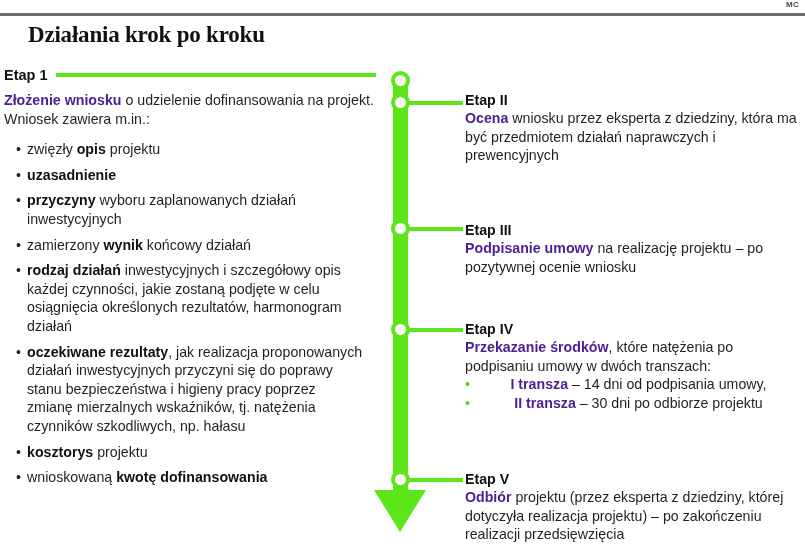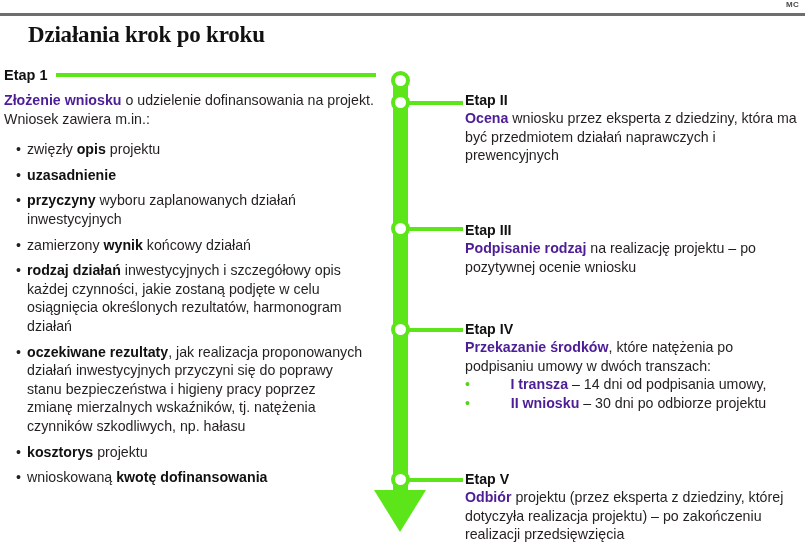--- a/index.html
+++ b/index.html
@@ -158,28 +158,28 @@
       </ul>
   </div>
 
   <div class="col-right" id="stages-host">
       <div class="stage" style="top: 4px;">
         <h3>Etap II</h3>
         <p><span class="g">Ocena</span><span> wniosku przez eksperta z dziedziny, która ma być przedmiotem działań naprawczych i prewencyjnych</span></p>
       </div>
       <div class="stage" style="top: 134px;">
         <h3>Etap III</h3>
-        <p><span class="g">Podpisanie rodzaj</span><span> na realizację projektu – po pozytywnej ocenie wniosku</span></p>
+        <p><span class="g">Podpisanie umowy</span><span> na realizację projektu – po pozytywnej ocenie wniosku</span></p>
       </div>
       <div class="stage" style="top: 233px;">
         <h3>Etap IV</h3>
         <p><span class="g">Przekazanie środków</span><span>, które natężenia po podpisaniu umowy w dwóch transzach:</span></p>
         <ul class="sub">
           <li><span class="g">I transza</span><span> – 14 dni od podpisania umowy,</span></li>
-          <li><span class="g">II wniosku</span><span> – 30 dni po odbiorze projektu</span></li>
+          <li><span class="g">II transza</span><span> – 30 dni po odbiorze projektu</span></li>
         </ul>
       </div>
       <div class="stage" style="top: 383px;">
         <h3>Etap V</h3>
         <p><span class="g">Odbiór</span><span> projektu (przez eksperta z dziedziny, której dotyczyła realizacja projektu) – po zakończeniu realizacji przedsięwzięcia</span></p>
       </div>
     </div>
 
 </div>
 

